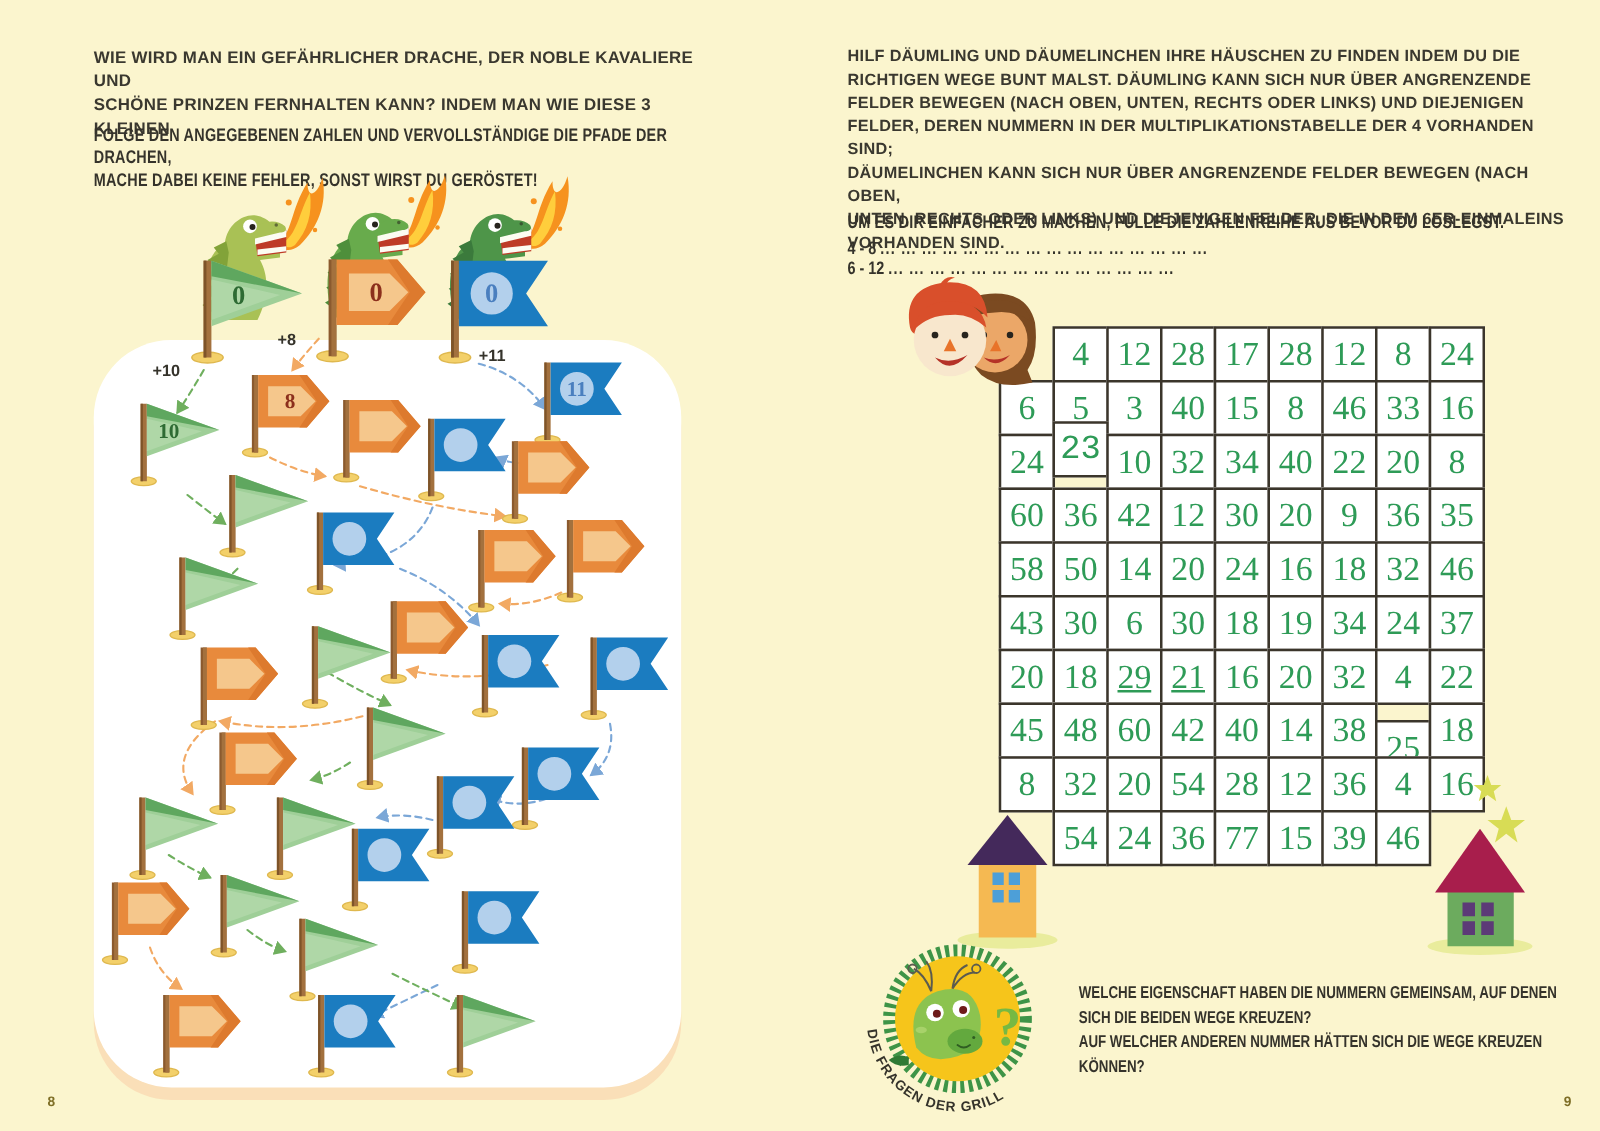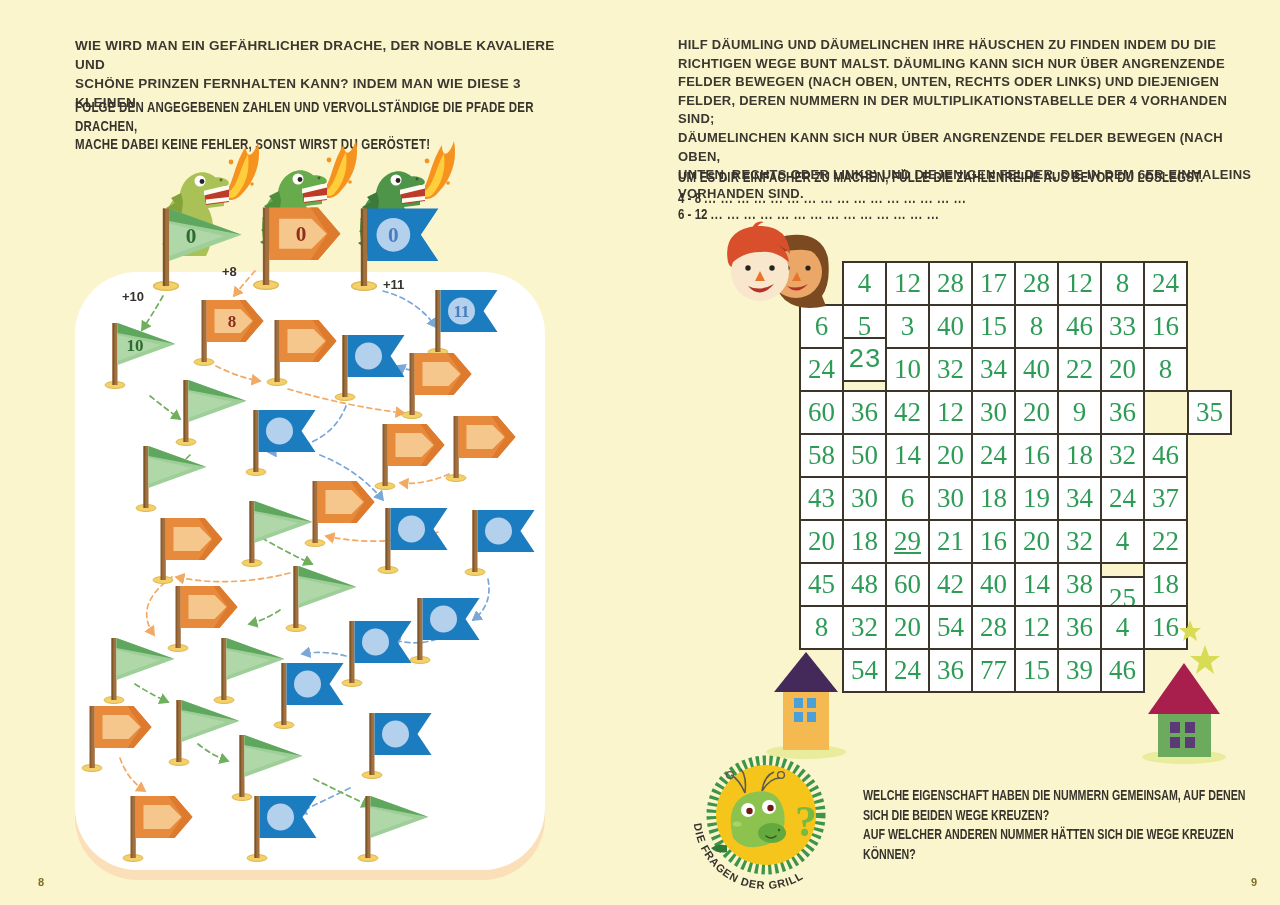--- a/index.html
+++ b/index.html
@@ -89,21 +89,21 @@
     <div class="grid-cell" data-interactable="true" style="left: 301px; top: 86px;">20</div>
     <div class="grid-cell" data-interactable="true" style="left: 344px; top: 86px;">8</div>
     <div class="grid-cell" data-interactable="true" style="left: 0px; top: 129px;">60</div>
     <div class="grid-cell" data-interactable="true" style="left: 43px; top: 129px;">36</div>
     <div class="grid-cell" data-interactable="true" style="left: 86px; top: 129px;">42</div>
     <div class="grid-cell" data-interactable="true" style="left: 129px; top: 129px;">12</div>
     <div class="grid-cell" data-interactable="true" style="left: 172px; top: 129px;">30</div>
     <div class="grid-cell" data-interactable="true" style="left: 215px; top: 129px;">20</div>
     <div class="grid-cell" data-interactable="true" style="left: 258px; top: 129px;">9</div>
     <div class="grid-cell" data-interactable="true" style="left: 301px; top: 129px;">36</div>
-    <div class="grid-cell" data-interactable="true" style="left: 344px; top: 129px; margin-left: 44px;">35</div>
+    <div class="grid-cell" data-interactable="true" style="left: 344px; top: 129px;">35</div>
     <div class="grid-cell" data-interactable="true" style="left: 0px; top: 172px;">58</div>
     <div class="grid-cell" data-interactable="true" style="left: 43px; top: 172px;">50</div>
     <div class="grid-cell" data-interactable="true" style="left: 86px; top: 172px;">14</div>
     <div class="grid-cell" data-interactable="true" style="left: 129px; top: 172px;">20</div>
     <div class="grid-cell" data-interactable="true" style="left: 172px; top: 172px;">24</div>
     <div class="grid-cell" data-interactable="true" style="left: 215px; top: 172px;">16</div>
     <div class="grid-cell" data-interactable="true" style="left: 258px; top: 172px;">18</div>
     <div class="grid-cell" data-interactable="true" style="left: 301px; top: 172px;">32</div>
     <div class="grid-cell" data-interactable="true" style="left: 344px; top: 172px;">46</div>
     <div class="grid-cell" data-interactable="true" style="left: 0px; top: 215px;">43</div>
@@ -111,21 +111,21 @@
     <div class="grid-cell" data-interactable="true" style="left: 86px; top: 215px;">6</div>
     <div class="grid-cell" data-interactable="true" style="left: 129px; top: 215px;">30</div>
     <div class="grid-cell" data-interactable="true" style="left: 172px; top: 215px;">18</div>
     <div class="grid-cell" data-interactable="true" style="left: 215px; top: 215px;">19</div>
     <div class="grid-cell" data-interactable="true" style="left: 258px; top: 215px;">34</div>
     <div class="grid-cell" data-interactable="true" style="left: 301px; top: 215px;">24</div>
     <div class="grid-cell" data-interactable="true" style="left: 344px; top: 215px;">37</div>
     <div class="grid-cell" data-interactable="true" style="left: 0px; top: 258px;">20</div>
     <div class="grid-cell" data-interactable="true" style="left: 43px; top: 258px;">18</div>
     <div class="grid-cell" data-interactable="true" style="left: 86px; top: 258px; text-decoration: underline;">29</div>
-    <div class="grid-cell" data-interactable="true" style="left: 129px; top: 258px;">21</div>
+    <div class="grid-cell" data-interactable="true" style="left: 129px; top: 258px; text-decoration: underline;">21</div>
     <div class="grid-cell" data-interactable="true" style="left: 172px; top: 258px;">16</div>
     <div class="grid-cell" data-interactable="true" style="left: 215px; top: 258px;">20</div>
     <div class="grid-cell" data-interactable="true" style="left: 258px; top: 258px;">32</div>
     <div class="grid-cell" data-interactable="true" style="left: 301px; top: 258px;">4</div>
     <div class="grid-cell" data-interactable="true" style="left: 344px; top: 258px;">22</div>
     <div class="grid-cell" data-interactable="true" style="left: 0px; top: 301px;">45</div>
     <div class="grid-cell" data-interactable="true" style="left: 43px; top: 301px;">48</div>
     <div class="grid-cell" data-interactable="true" style="left: 86px; top: 301px;">60</div>
     <div class="grid-cell" data-interactable="true" style="left: 129px; top: 301px;">42</div>
     <div class="grid-cell" data-interactable="true" style="left: 172px; top: 301px;">40</div>

